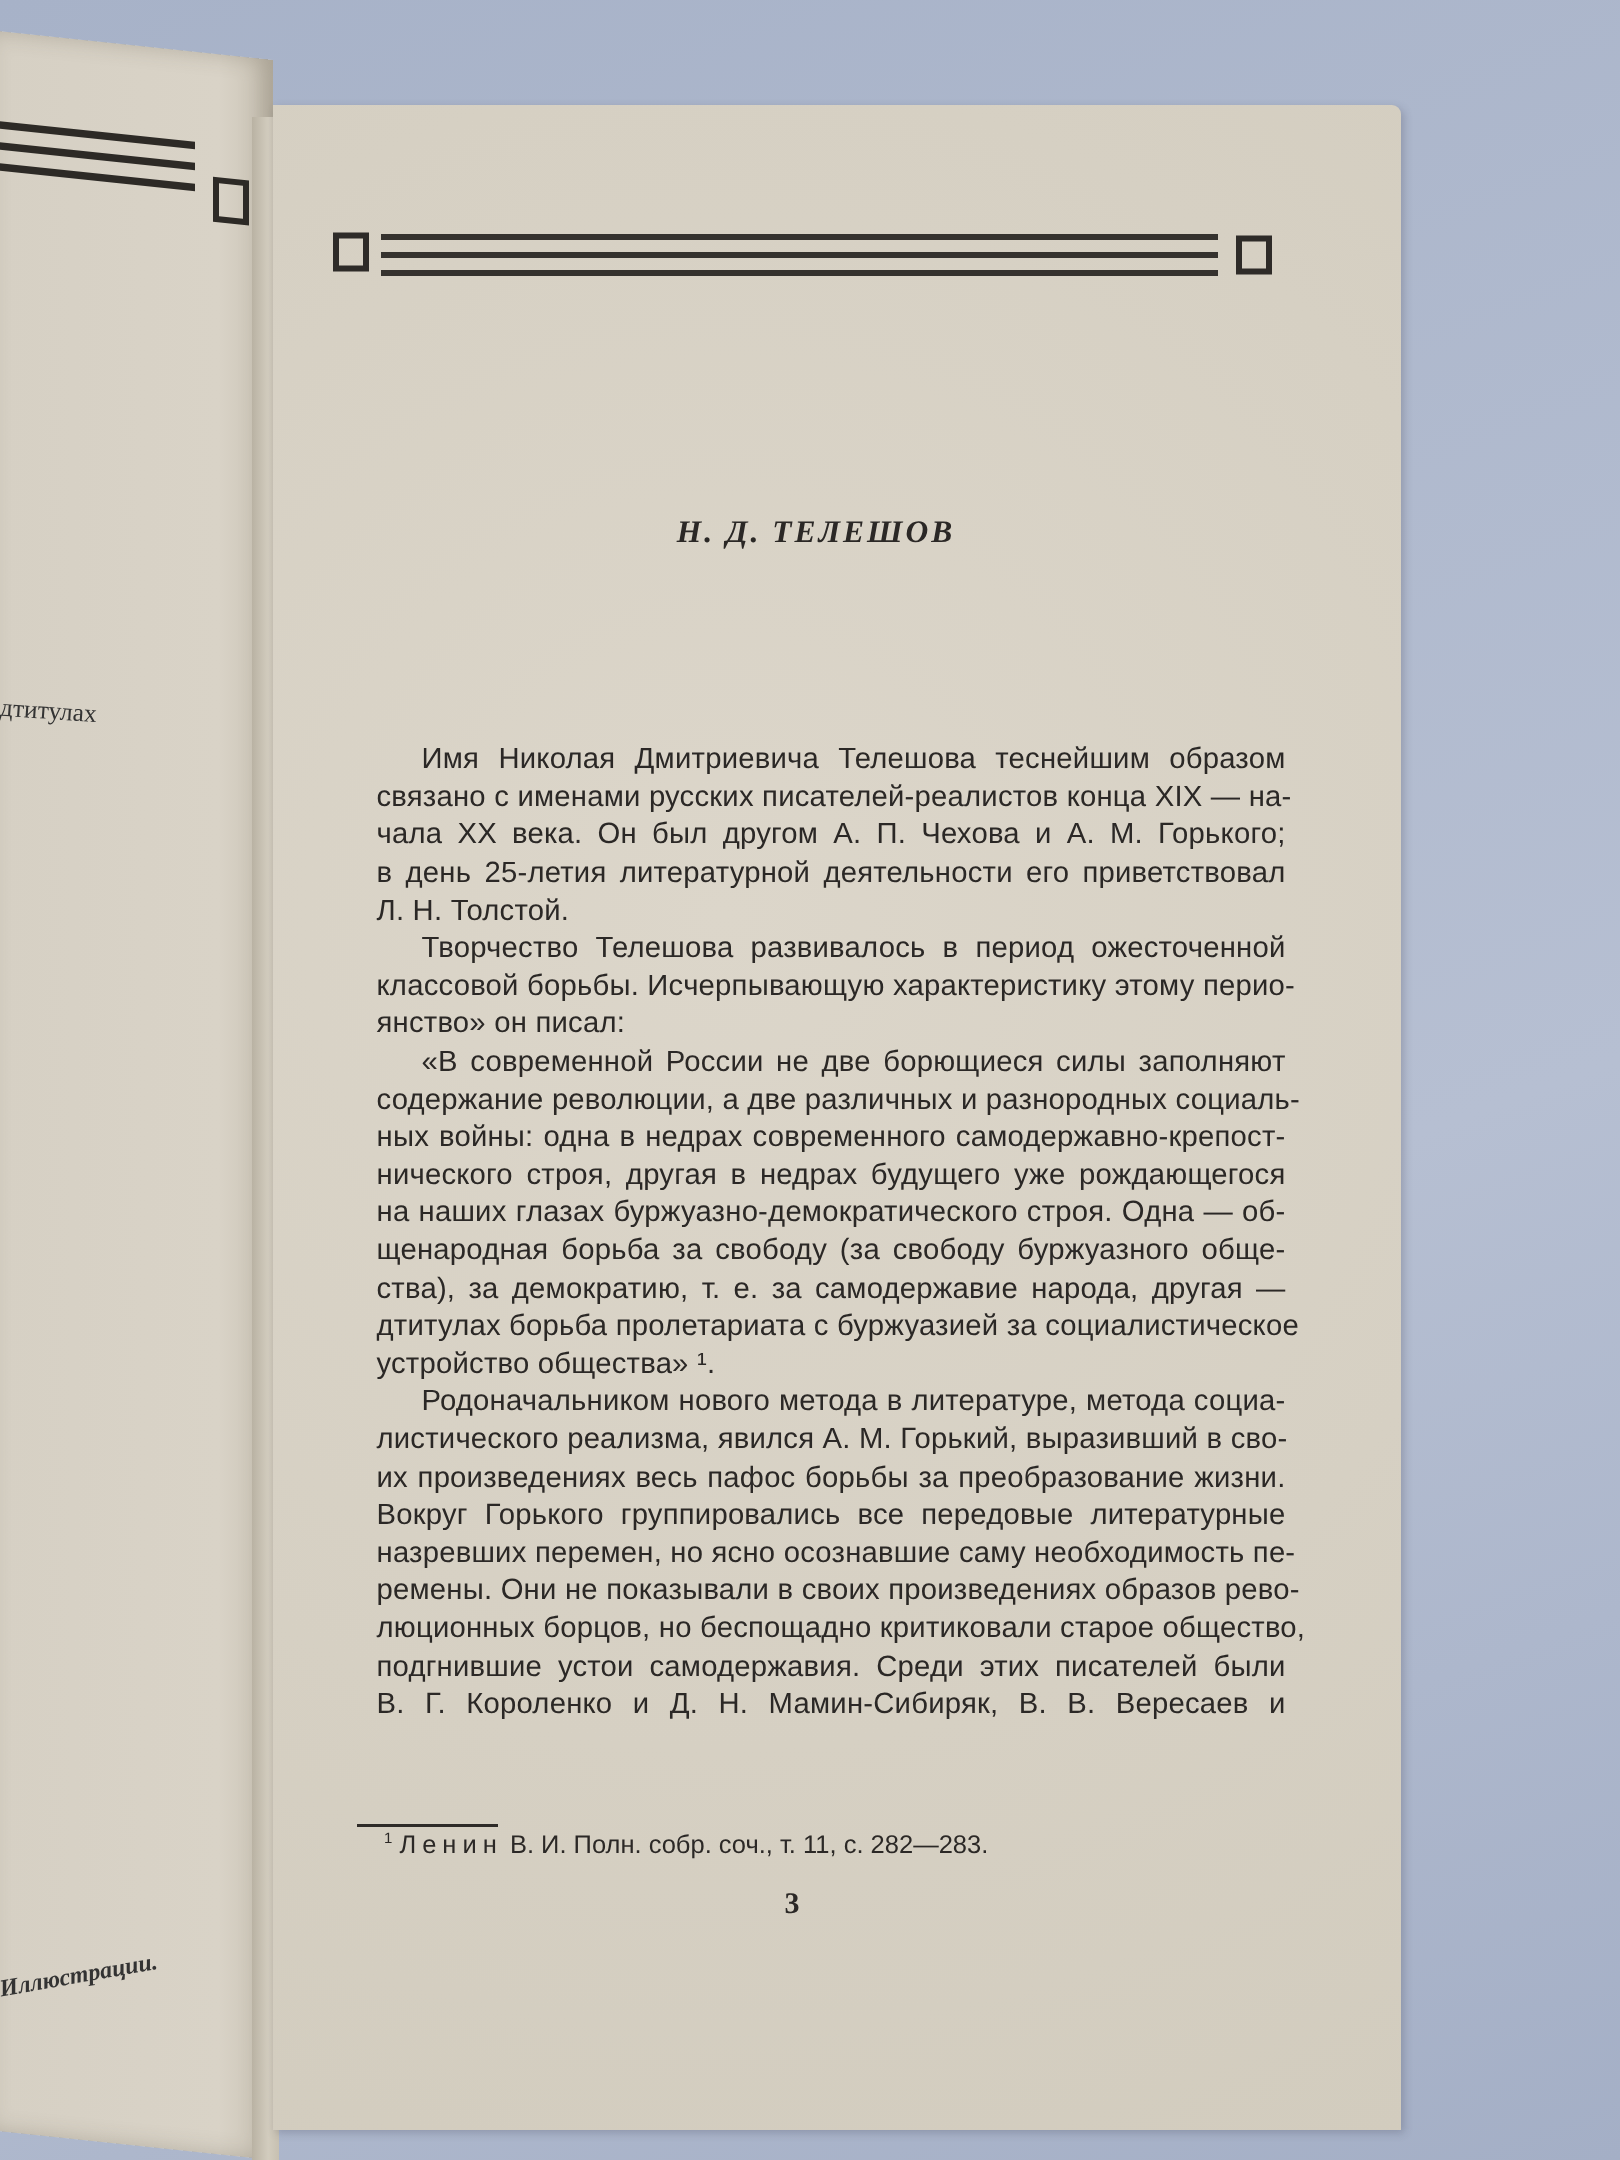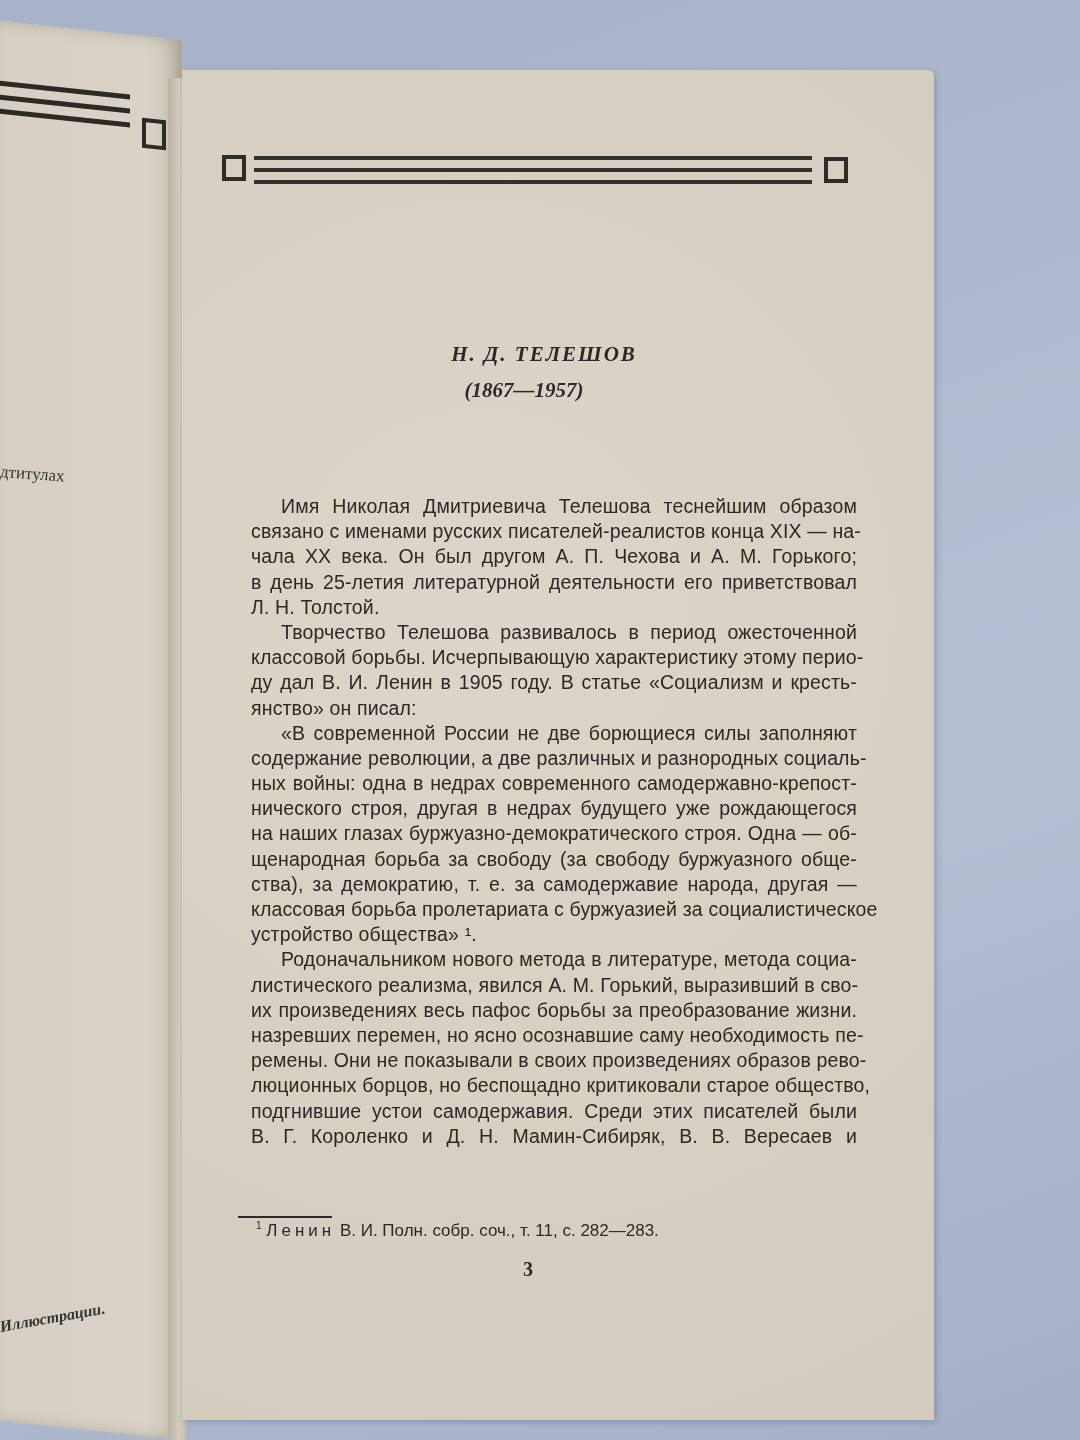--- a/index.html
+++ b/index.html
@@ -107,44 +107,43 @@
     <div class="sq l"></div>
     <div class="bars">
       <div></div>
         <div></div>
         <div></div>
     </div>
     <div class="sq r"></div>
   </div>
 
   <div class="title">Н. Д. ТЕЛЕШОВ</div>
-  <div class="dates">(1867—1957)</div>
 
   <div class="body">
     <span class="ln ind">Имя Николая Дмитриевича Телешова теснейшим образом</span>
     <span class="ln">связано с именами русских писателей-реалистов конца XIX — на-</span>
     <span class="ln">чала XX века. Он был другом А. П. Чехова и А. М. Горького;</span>
     <span class="ln">в день 25-летия литературной деятельности его приветствовал</span>
     <span class="ln last">Л. Н. Толстой.</span>
     <span class="ln ind">Творчество Телешова развивалось в период ожесточенной</span>
     <span class="ln">классовой борьбы. Исчерпывающую характеристику этому перио-</span>
-    <span class="ln">ду дал В. И. Ленин в 1905 году. В статье «Социализм и кресть-</span>
     <span class="ln last">янство» он писал:</span>
     <span class="ln ind">«В современной России не две борющиеся силы заполняют</span>
     <span class="ln">содержание революции, а две различных и разнородных социаль-</span>
     <span class="ln">ных войны: одна в недрах современного самодержавно-крепост-</span>
     <span class="ln">нического строя, другая в недрах будущего уже рождающегося</span>
     <span class="ln">на наших глазах буржуазно-демократического строя. Одна — об-</span>
     <span class="ln">щенародная борьба за свободу (за свободу буржуазного обще-</span>
     <span class="ln">ства), за демократию, т. е. за самодержавие народа, другая —</span>
-    <span class="ln">классовая борьба пролетариата с буржуазией за социалистическое</span>
+    <span class="ln">дтитулах борьба пролетариата с буржуазией за социалистическое</span>
     <span class="ln last">устройство общества» ¹.</span>
     <span class="ln ind">Родоначальником нового метода в литературе, метода социа-</span>
     <span class="ln">листического реализма, явился А. М. Горький, выразивший в сво-</span>
     <span class="ln">их произведениях весь пафос борьбы за преобразование жизни.</span>
+    <span class="ln">Вокруг Горького группировались все передовые литературные</span>
     <span class="ln">назревших перемен, но ясно осознавшие саму необходимость пе-</span>
     <span class="ln">ремены. Они не показывали в своих произведениях образов рево-</span>
     <span class="ln">люционных борцов, но беспощадно критиковали старое общество,</span>
     <span class="ln">подгнившие устои самодержавия. Среди этих писателей были</span>
     <span class="ln">В. Г. Короленко и Д. Н. Мамин-Сибиряк, В. В. Вересаев и</span>
   </div>
 
   <div class="fn-rule"></div>
   <div class="footnote">
     <sup>1</sup>

